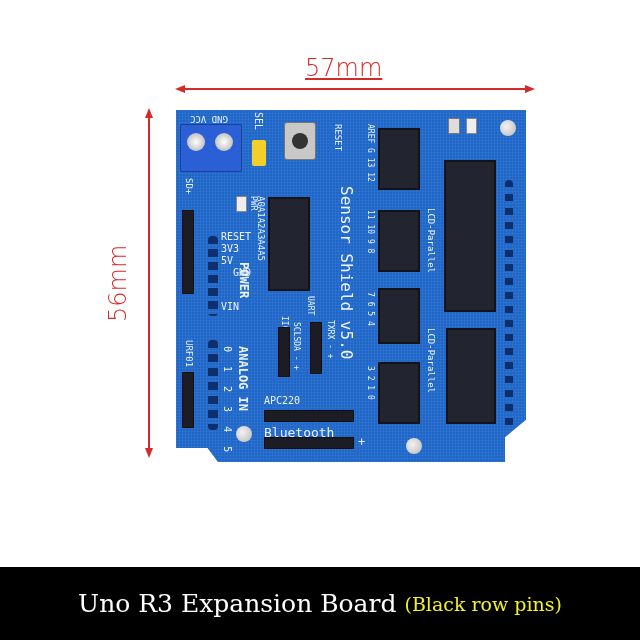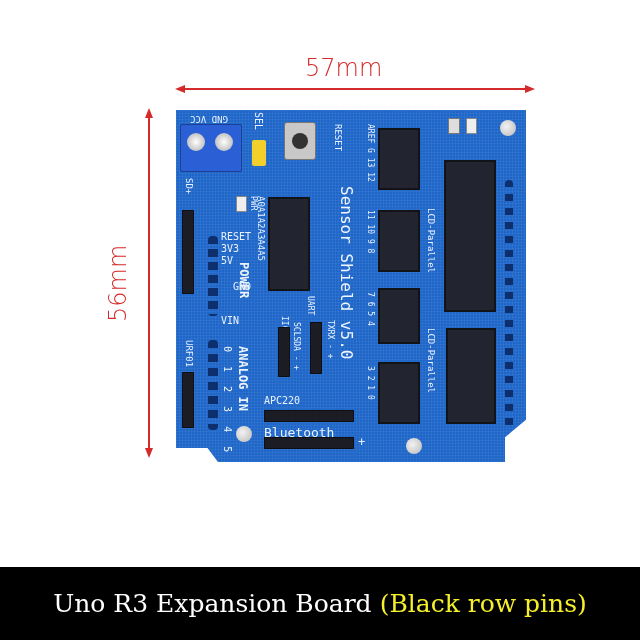--- a/index.html
+++ b/index.html
@@ -12,26 +12,26 @@
       repeating-linear-gradient(90deg, rgba(255,255,255,0.05) 0 1px, transparent 1px 3px);
     clip-path: polygon(0 0,100% 0,100% 88%,94% 93%,94% 100%,12% 100%,9% 96%,0 96%);
   }
   .silk{color:#eaf2ff;font-family:"DejaVu Sans Mono",monospace;font-size:9px;line-height:1;white-space:nowrap;}
   .vert{writing-mode:vertical-rl;}
   .hole{width:16px;height:16px;border-radius:50%;background:radial-gradient(circle at 40% 40%,#f2f2f2,#b8b8b8);}
   .hdr{background:#1c1d24;border:1px solid #0e0f14;box-sizing:border-box;}
   .box{background:#222530;border:2px solid #111319;box-sizing:border-box;}
   .caption{left:0;top:567px;width:640px;height:73px;background:#000;display:flex;align-items:center;justify-content:center;}
   .cap-white{color:#ffffff;font-family:"DejaVu Serif",serif;font-size:25px;}
-  .cap-yellow{color:#f5f02a;font-family:"DejaVu Serif",serif;font-size:25px;margin-left:8px;}
+  .cap-yellow{color:#f5f02a;font-family:"DejaVu Serif",serif;font-size:19px;margin-left:8px;}
 </style>
 </head>
 <body>
 
-<div class="abs dim-text" style="left:305px;top:54px;">57mm</div>
+<div class="abs dim-text" style="left:305px;top:54px;text-decoration:underline;">57mm</div>
 <svg class="abs" style="left:175px;top:84px;" width="360" height="10">
   <line x1="6" y1="5" x2="354" y2="5" stroke="#d42a2a" stroke-width="2"></line>
   <polygon points="0,5 10,1 10,9" fill="#d42a2a"></polygon>
   <polygon points="360,5 350,1 350,9" fill="#d42a2a"></polygon>
 </svg>
 
 <div class="abs dim-text" style="left:104px;top:262px;transform:rotate(-90deg);transform-origin:left top;top:322px;">56mm</div>
 <svg class="abs" style="left:144px;top:108px;" width="10" height="350">
   <line x1="5" y1="6" x2="5" y2="344" stroke="#d42a2a" stroke-width="2"></line>
   <polygon points="5,0 1,10 9,10" fill="#d42a2a"></polygon>
@@ -67,21 +67,21 @@
 <div class="abs silk vert" style="left:184px;top:178px;">SD+</div>
 <div class="abs hdr" style="left:182px;top:210px;width:12px;height:84px;"></div>
 
 <div class="abs silk vert" style="left:184px;top:340px;">URF01</div>
 <div class="abs hdr" style="left:182px;top:372px;width:12px;height:56px;"></div>
 
 <div class="abs" style="left:208px;top:236px;width:10px;height:80px;background:repeating-linear-gradient(180deg,#0d2f6e 0 8px,transparent 8px 13px);border-radius:4px;"></div>
 <div class="abs" style="left:221px;top:232px;">
   <div class="silk" style="font-size:10px;margin-bottom:2px;">RESET</div>
   <div class="silk" style="font-size:10px;margin-bottom:2px;">3V3</div>
-  <div class="silk" style="font-size:10px;margin-bottom:16px;">5V</div>
+  <div class="silk" style="font-size:10px;margin-bottom:2px;">5V</div>
   <div class="silk" style="font-size:10px;margin-bottom:2px;text-align:right;">GND</div>
   <div class="silk" style="font-size:10px;margin-top:24px;">VIN</div>
 </div>
 <div class="abs silk vert" style="left:238px;top:262px;font-size:12px;font-weight:bold;">POWER</div>
 
 <div class="abs" style="left:208px;top:340px;width:10px;height:90px;background:repeating-linear-gradient(180deg,#0d2f6e 0 8px,transparent 8px 14px);border-radius:4px;"></div>
 <div class="abs silk vert" style="left:237px;top:346px;font-size:12px;font-weight:bold;">ANALOG IN</div>
 <div class="abs silk vert" style="left:222px;top:346px;font-size:10px;letter-spacing:4px;">0 1 2 3 4 5</div>
 
 <div class="abs silk" style="left:268px;top:184px;font-size:10px;letter-spacing:6px;transform:rotate(90deg);transform-origin:left top;left:296px;top:186px;"></div>

